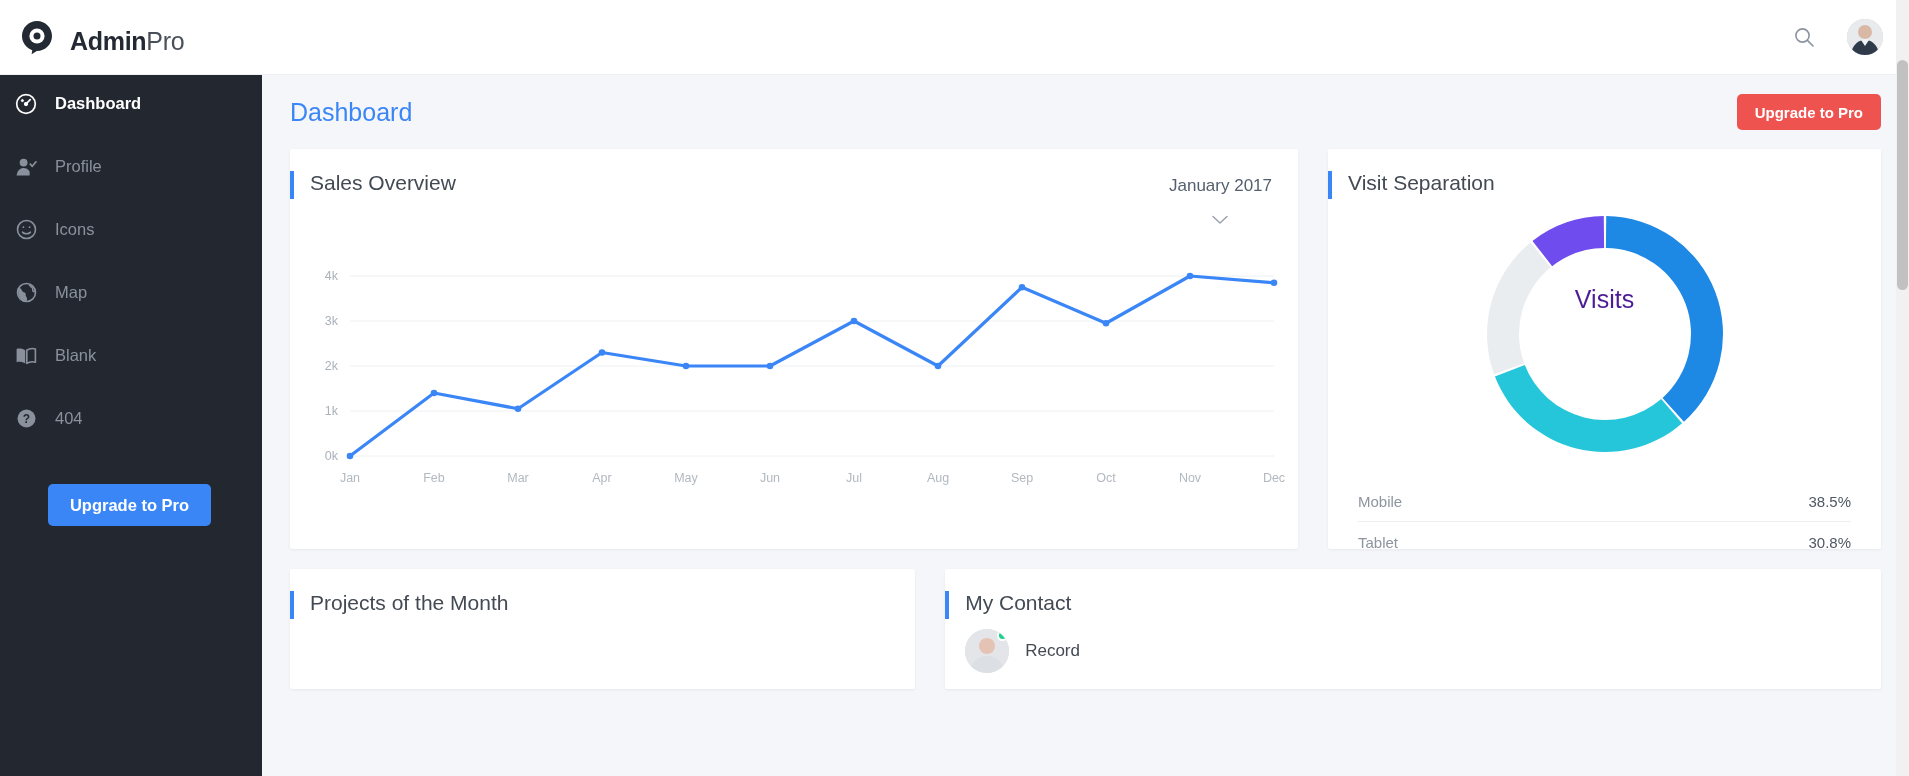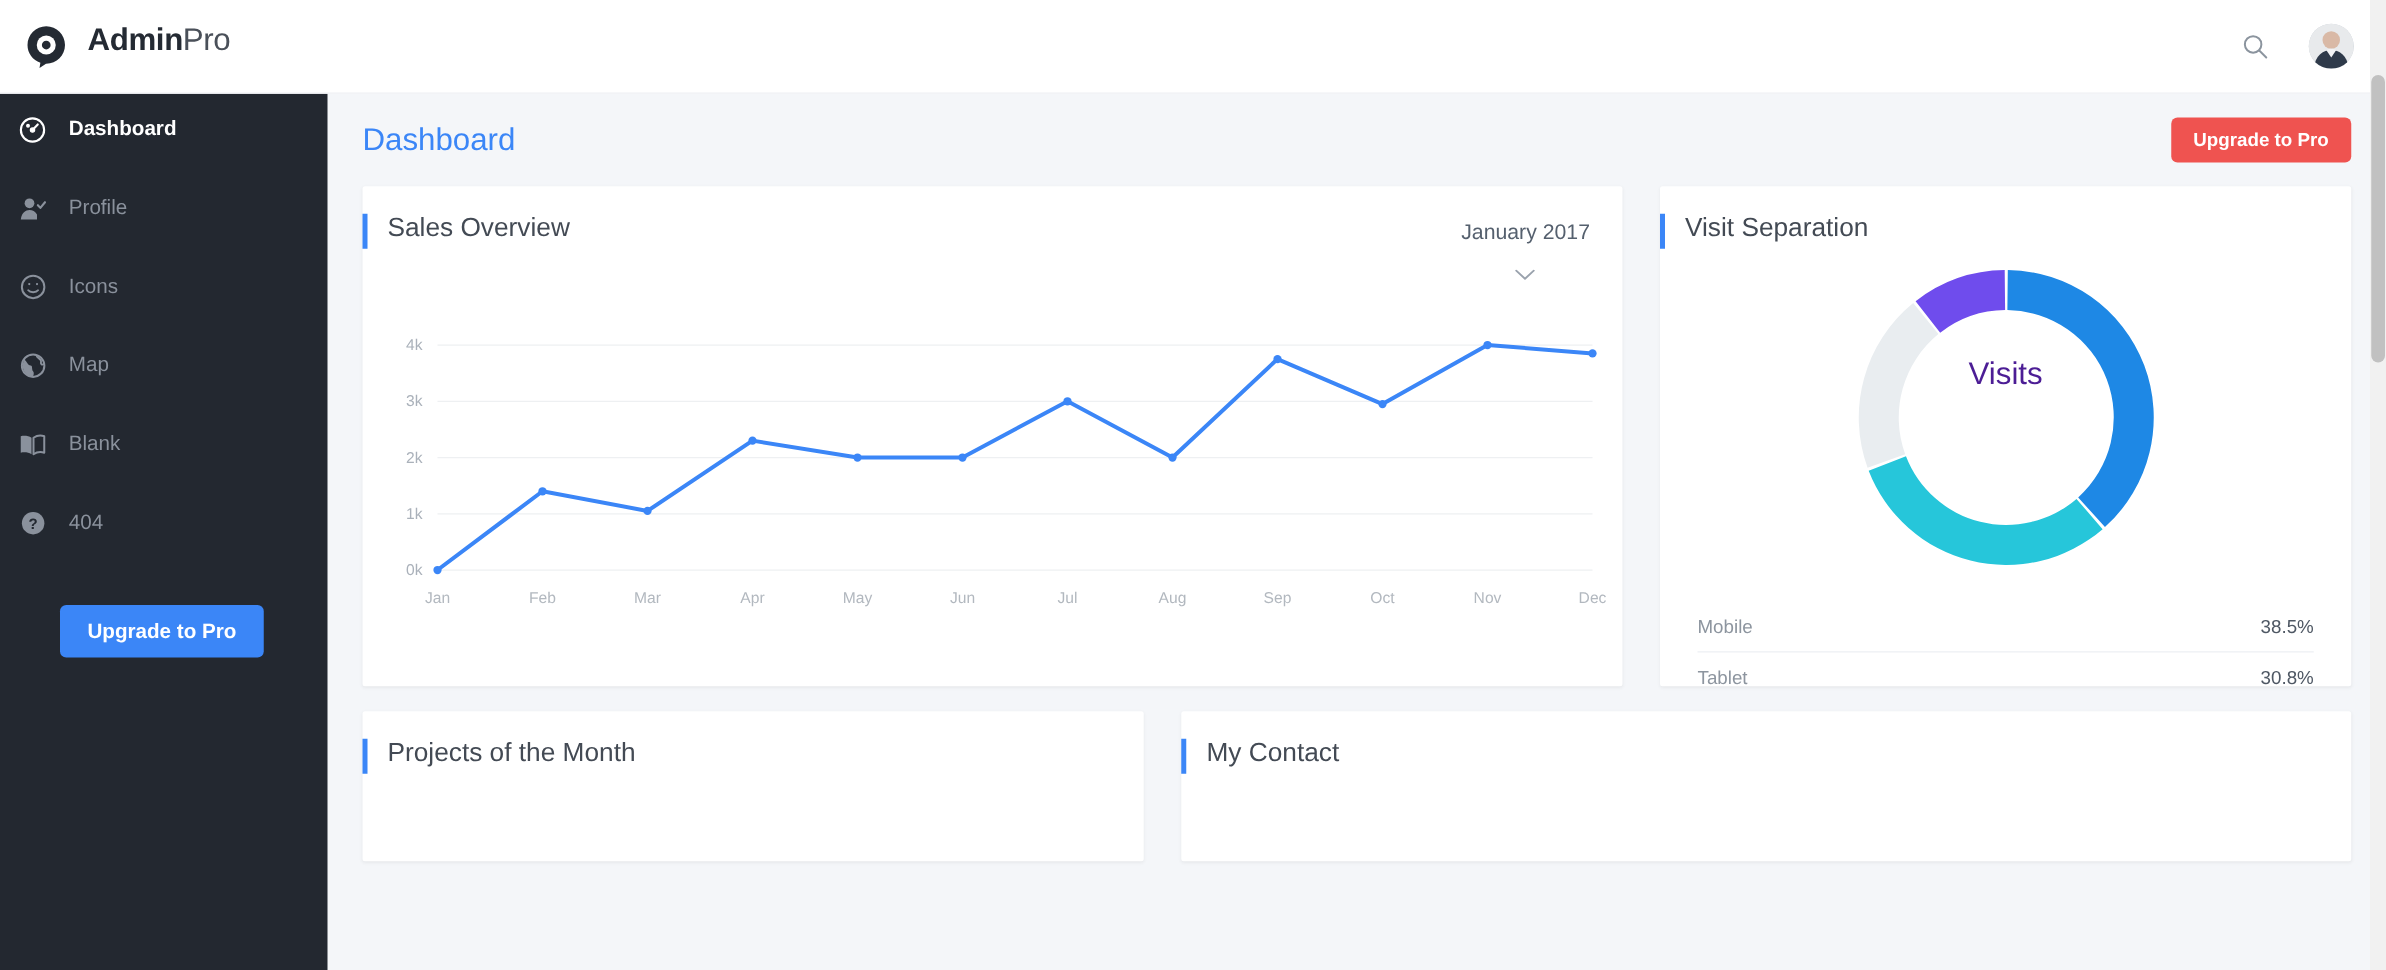--- a/index.html
+++ b/index.html
@@ -11,21 +11,21 @@
   }
   #app { position: relative; width: 1909px; height: 776px; }
 
   
   .topbar {
     position: absolute; top: 0; left: 0; width: 1909px; height: 75px;
     background: #ffffff; display: flex; align-items: center;
     border-bottom: 1px solid #eef0f4;
     z-index: 5;
   }
-  .brand { display: flex; align-items: flex-start; gap: 14px; padding-left: 18px; width: 262px; }
+  .brand { display: flex; align-items: flex-end; gap: 14px; padding-left: 18px; width: 262px; }
   .brand-logo { width: 38px; height: 38px; flex: 0 0 38px; }
   .brand-text { font-size: 25px; letter-spacing: -0.3px; color: #242a33; white-space: nowrap; }
   .brand-text .b1 { font-weight: 700; }
   .brand-text .b2 { font-weight: 400; color: #4a5059; }
   .topbar-right { margin-left: auto; display: flex; align-items: center; gap: 28px; padding-right: 26px; }
   .search-btn { width: 30px; height: 30px; display: flex; align-items: center; justify-content: center; cursor: pointer; }
   .avatar-top {
     width: 36px; height: 36px; border-radius: 50%; overflow: hidden;
     background: #c9cfd6; position: relative; cursor: pointer; flex: 0 0 36px;
   }
@@ -310,20 +310,31 @@
         <span class="card-title">
           <span class="accent"></span>
           <span>Projects of the Month</span>
         </span>
       </div>
       <div class="card card-contact">
         <span class="card-title">
           <span class="accent"></span>
           <span>My Contact</span>
         </span>
+        <div class="contact-row">
+          <span class="contact-avatar">
+            <svg width="44" height="44" viewBox="0 0 44 44">
+              <rect width="44" height="44" fill="#e3e5e8"></rect>
+              <circle cx="22" cy="17" r="8" fill="#e4c3b4"></circle>
+              <path d="M5 44 C6 32 14 27 22 27 C30 27 38 32 39 44 Z" fill="#dcdfe3"></path>
+            </svg>
+            <span class="online-dot"></span>
+          </span>
+          <span class="contact-name">Record</span>
+        </div>
       </div>
     </div>
   </div>
 
   <div class="scrollbar">
     <div class="scrollthumb"></div>
   </div>
 </div>
 
 </body></html>

